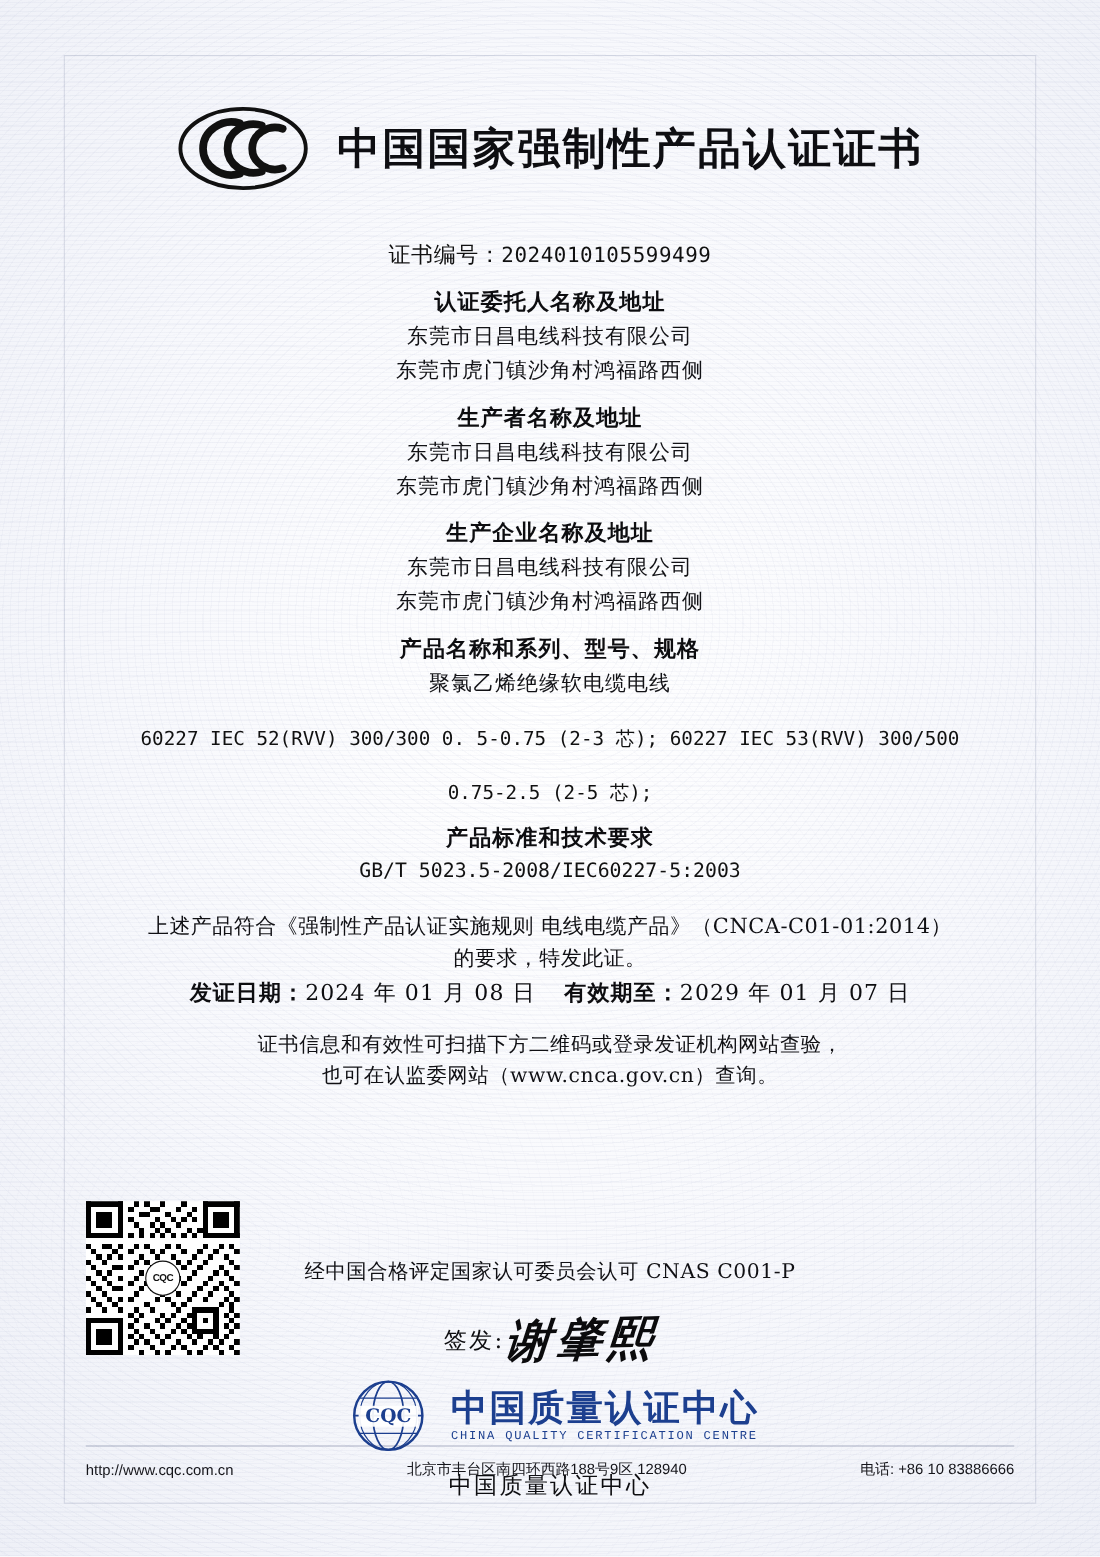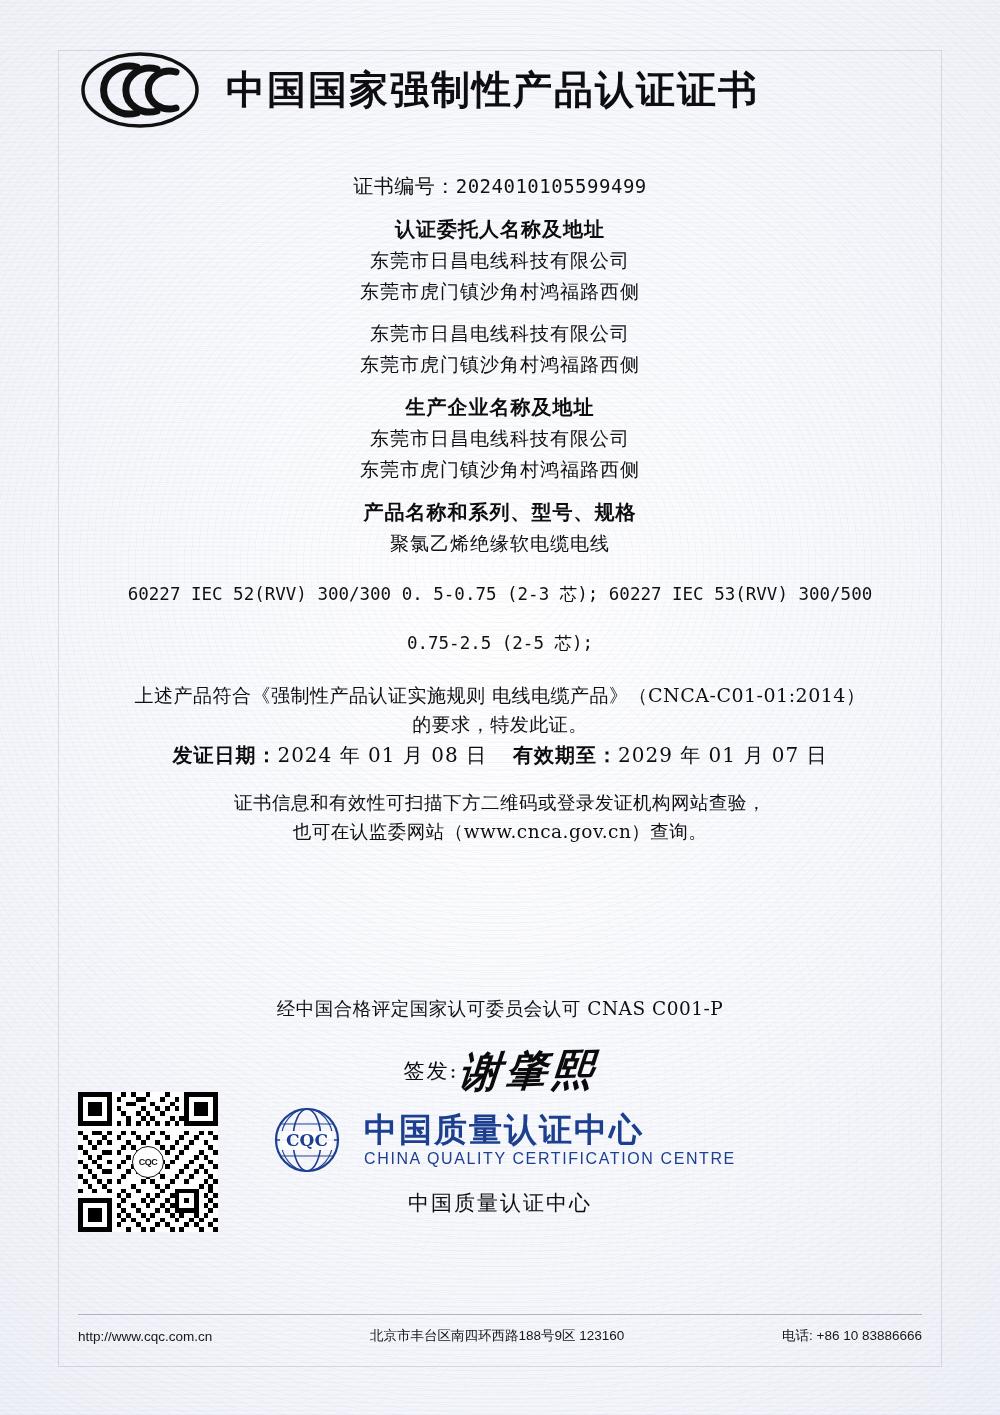--- a/index.html
+++ b/index.html
@@ -42,22 +42,23 @@
   .content {
     position: relative;
     z-index: 3;
     padding: 0 80px;
   }
 
   
   .header {
     display: flex;
     align-items: center;
+    justify-content: center;
     gap: 26px;
-    padding-top: 51px;
+    padding-top: 96px;
   }
   .ccc-logo {
     width: 120px;
     height: 78px;
     flex: none;
   }
   .doc-title {
     font-size: 39px;
     letter-spacing: 2px;
     color: #0e0e12;
@@ -183,25 +184,25 @@
   .cqc-text { text-align: left; }
   .cqc-cn {
     font-size: 33px;
     color: #1c3f8f;
     font-weight: 700;
     letter-spacing: 2px;
     line-height: 1.05;
     font-family: "DejaVu Serif", serif;
   }
   .cqc-en {
-    font-size: 16px;
+    font-size: 11px;
     color: #1c3f8f;
     letter-spacing: 1.6px;
     margin-top: 3px;
-    font-family: Liberation Sans, sans-serif;
+    font-family: Liberation Mono, monospace;
   }
   .issuer {
     margin-top: 14px;
     text-align: center;
     font-size: 21px;
     color: #0d0d10;
     letter-spacing: 2px;
     font-family: "DejaVu Serif", serif;
   }
 
@@ -277,37 +278,42 @@
       <span>证书编号：</span><span class="num">2024010105599499</span>
     </div>
 
     <div class="block">
       <div class="block-label">认证委托人名称及地址</div>
       <div class="block-line">东莞市日昌电线科技有限公司</div>
       <div class="block-line">东莞市虎门镇沙角村鸿福路西侧</div>
     </div>
 
     <div class="block">
+      <div class="block-label">生产者名称及地址</div>
       <div class="block-line">东莞市日昌电线科技有限公司</div>
       <div class="block-line">东莞市虎门镇沙角村鸿福路西侧</div>
     </div>
 
     <div class="block">
       <div class="block-label">生产企业名称及地址</div>
       <div class="block-line">东莞市日昌电线科技有限公司</div>
       <div class="block-line">东莞市虎门镇沙角村鸿福路西侧</div>
     </div>
 
     <div class="block">
       <div class="block-label">产品名称和系列、型号、规格</div>
       <div class="block-line">聚氯乙烯绝缘软电缆电线</div>
       <div class="mono-line">60227 IEC 52(RVV) 300/300 0. 5-0.75 (2-3 芯);  60227 IEC 53(RVV) 300/500</div>
       <div class="mono-line">0.75-2.5 (2-5 芯);</div>
     </div>
 
+    <div class="block">
+      <div class="block-label">产品标准和技术要求</div>
+      <div class="std-line">GB/T 5023.5-2008/IEC60227-5:2003</div>
+    </div>
 
     <div class="statement">
       <div>上述产品符合《强制性产品认证实施规则 电线电缆产品》（CNCA-C01-01:2014）</div>
       <div>的要求，特发此证。</div>
     </div>
 
     <div class="dates">
       <span class="lbl">发证日期：</span><span>2024 年 01 月 08 日</span><span class="gap"></span><span class="lbl">有效期至：</span><span>2029 年 01 月 07 日</span>
     </div>
 
@@ -575,16 +581,16 @@
           <rect x="21" y="28" width="1" height="1"></rect>
           <rect x="25" y="28" width="1" height="1"></rect>
           <rect x="28" y="28" width="1" height="1"></rect>
       </g>
     </svg>
     <div class="qr-center">CQC</div>
   </div>
 
   <div class="footer">
     <div class="left">http://www.cqc.com.cn</div>
-    <div class="mid">北京市丰台区南四环西路188号9区  123160</div>
+    <div class="mid">北京市丰台区南四环西路188号9区  128940</div>
     <div class="right">电话: +86 10 83886666</div>
   </div>
 </div>
 
 </body></html>

